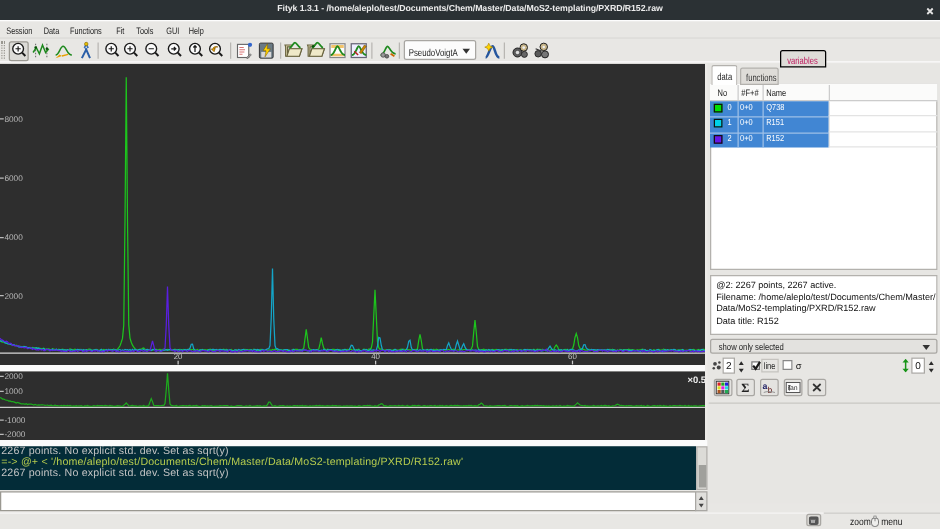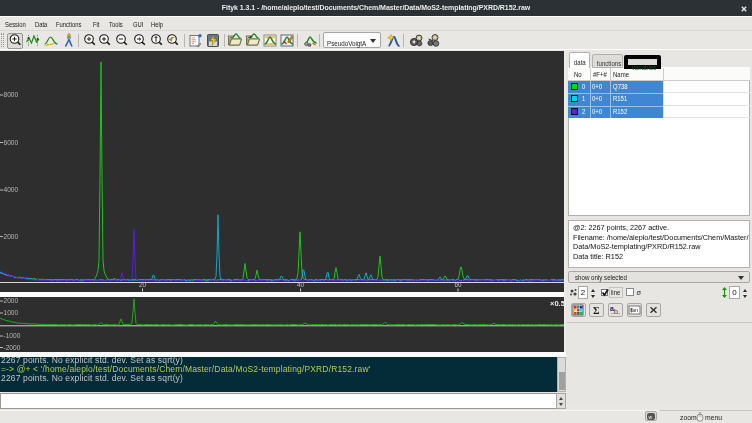--- a/index.html
+++ b/index.html
@@ -176,21 +176,21 @@
     <path d="M0 50.5h3" stroke="#bbb" stroke-width="1"></path>
     <text x="3.5" y="52.9" font-size="6.6" fill="#b8b8b8">-2000</text>
 <polyline points="0,21.1 1,21.4 2,22.2 3,22.2 4,22.8 5,23.1 6,23.2 7,23.8 8,23.7 9,24.2 10,24.2 11,24.5 12,24.9 13,25.4 14,25.0 15,25.3 16,25.7 17,26.1 18,26.0 19,26.0 20,26.5 21,25.9 22,26.6 23,26.3 24,26.3 25,26.3 26,26.6 27,27.0 28,26.6 29,26.9 30,27.0 31,26.9 32,27.1 33,26.8 34,26.8 35,27.0 36,27.3 37,27.2 38,27.1 39,27.4 40,27.3 41,27.2 42,27.6 43,27.5 44,27.2 45,27.5 46,27.5 47,27.7 48,27.6 49,27.4 50,27.9 51,27.3 52,27.5 53,27.7 54,27.3 55,27.6 56,27.3 57,27.7 58,27.8 59,27.7 60,27.9 61,27.5 62,27.8 63,27.7 64,27.7 65,27.6 66,27.9 67,28.0 68,27.6 69,27.8 70,27.3 71,27.8 72,27.8 73,28.0 74,27.9 75,27.5 76,27.6 77,27.8 78,27.3 79,27.7 80,27.4 81,27.4 82,27.4 83,27.9 84,27.4 85,27.5 86,27.6 87,27.9 88,27.4 89,27.7 90,27.7 91,28.0 92,27.9 93,27.9 94,27.5 95,27.6 96,27.6 97,28.0 98,28.0 99,27.3 100,26.4 101,25.4 102,26.5 103,27.6 104,27.8 105,27.5 106,27.3 107,27.6 108,27.6 109,27.7 110,28.0 111,27.8 112,27.7 113,27.8 114,27.8 115,27.4 116,28.0 117,27.9 118,27.9 119,27.4 120,24.5 121,21.9 122,24.3 123,27.3 124,27.4 125,27.4 126,27.5 127,27.5 128,27.6 129,27.4 130,27.3 131,27.4 132,25.8 133,14.8 134,1.7 135,15.1 136,26.2 137,27.4 138,27.5 139,27.6 140,27.6 141,27.4 142,27.9 143,28.0 144,27.7 145,27.7 146,27.4 147,27.4 148,27.6 149,27.5 150,27.9 151,27.5 152,27.4 153,28.0 154,27.7 155,27.5 156,27.7 157,27.4 158,27.7 159,28.0 160,28.0 161,27.8 162,27.5 163,27.6 164,27.5 165,27.9 166,27.7 167,27.9 168,27.6 169,27.5 170,27.9 171,28.0 172,27.9 173,27.9 174,27.9 175,27.9 176,27.5 177,27.7 178,27.6 179,27.4 180,27.4 181,27.5 182,27.5 183,27.8 184,28.0 185,27.7 186,28.0 187,28.0 188,28.0 189,27.6 190,27.5 191,27.5 192,27.5 193,27.5 194,27.8 195,28.0 196,27.9 197,27.7 198,27.8 199,27.9 200,27.4 201,27.8 202,28.0 203,27.9 204,27.9 205,27.7 206,27.5 207,27.9 208,27.6 209,27.9 210,28.0 211,27.6 212,27.6 213,27.8 214,26.7 215,24.6 216,24.6 217,26.3 218,27.8 219,27.9 220,27.5 221,27.9 222,28.0 223,27.8 224,27.6 225,27.7 226,27.4 227,27.4 228,28.0 229,27.8 230,27.7 231,28.0 232,27.7 233,28.0 234,27.9 235,27.5 236,27.5 237,27.6 238,27.5 239,27.8 240,27.5 241,27.6 242,27.4 243,28.0 244,27.6 245,27.7 246,27.8 247,28.0 248,27.6 249,28.0 250,27.7 251,27.7 252,27.7 253,27.4 254,27.7 255,27.5 256,27.4 257,27.9 258,27.5 259,27.7 260,27.9 261,27.7 262,27.6 263,27.7 264,27.7 265,27.9 266,27.4 267,27.7 268,27.5 269,27.5 270,27.9 271,27.7 272,27.7 273,27.9 274,28.0 275,27.7 276,27.8 277,27.7 278,27.7 279,27.8 280,27.7 281,27.7 282,27.7 283,28.0 284,27.8 285,28.0 286,28.0 287,27.5 288,27.7 289,28.0 290,27.9 291,27.4 292,27.4 293,27.7 294,27.4 295,27.5 296,27.4 297,27.8 298,27.9 299,28.0 300,27.5 301,27.8 302,27.8 303,27.1 304,26.6 305,25.9 306,26.2 307,27.7 308,27.6 309,27.7 310,28.0 311,27.9 312,27.5 313,27.7 314,27.7 315,27.6 316,27.5 317,27.6 318,27.9 319,27.4 320,27.7 321,27.7 322,27.4 323,27.6 324,27.8 325,27.7 326,27.4 327,28.0 328,27.9 329,28.0 330,27.4 331,27.5 332,27.4 333,27.9 334,27.5 335,27.4 336,27.6 337,28.0 338,27.9 339,27.5 340,27.5 341,28.0 342,27.7 343,27.8 344,27.4 345,27.4 346,27.8 347,27.6 348,27.4 349,28.0 350,27.8 351,27.9 352,27.4 353,27.9 354,27.4 355,28.0 356,27.7 357,27.6 358,27.7 359,28.0 360,27.5 361,27.4 362,27.7 363,27.5 364,27.4 365,27.5 366,27.4 367,27.5 368,27.6 369,27.6 370,27.9 371,27.6 372,27.7 373,27.5 374,27.6 375,27.4 376,27.5 377,27.4 378,27.9 379,27.7 380,27.5 381,27.7 382,27.9 383,26.9 384,26.4 385,25.4 386,26.1 387,27.5 388,27.6 389,27.7 390,27.8 391,28.0 392,27.6 393,27.9 394,27.8 395,27.8 396,27.6 397,27.6 398,27.4 399,27.4 400,27.4 401,27.9 402,27.5 403,27.5 404,27.4 405,27.9 406,28.0 407,27.8 408,27.5 409,27.5 410,27.6 411,27.7 412,27.5 413,27.7 414,27.5 415,28.0 416,28.0 417,27.7 418,27.5 419,28.0 420,27.6 421,27.6 422,27.4 423,27.6 424,27.7 425,27.7 426,27.5 427,27.7 428,27.4 429,27.5 430,27.4 431,27.6 432,27.4 433,27.4 434,27.6 435,27.5 436,27.8 437,27.7 438,27.9 439,27.8 440,27.9 441,28.0 442,27.6 443,27.6 444,28.0 445,27.5 446,27.9 447,27.8 448,27.4 449,27.9 450,28.0 451,27.8 452,27.9 453,27.9 454,27.4 455,27.7 456,27.7 457,27.9 458,27.9 459,27.9 460,27.2 461,26.3 462,25.3 463,26.1 464,27.0 465,27.3 466,27.4 467,27.6 468,27.4 469,27.9 470,27.7 471,27.8 472,27.8 473,27.8 474,27.7 475,27.4 476,27.9 477,27.9 478,27.7 479,27.7 480,27.8 481,27.4 482,27.9 483,27.5 484,27.4 485,27.5 486,27.9 487,27.5 488,27.9 489,28.0 490,27.7 491,27.6 492,27.4 493,26.9 494,26.4 495,26.8 496,27.5 497,27.4 498,27.5 499,27.5 500,27.9 501,27.6 502,27.7 503,27.4 504,27.4 505,27.5 506,27.8 507,27.8 508,27.8 509,27.6 510,27.7 511,27.7 512,27.7 513,27.4 514,28.0 515,27.5 516,28.0 517,28.0 518,27.4 519,27.7 520,27.9 521,28.0 522,27.7 523,27.5 524,27.5 525,28.0 526,27.5 527,27.8 528,27.4 529,27.7 530,28.0 531,27.4 532,27.9 533,27.7 534,28.0 535,27.8 536,27.5 537,28.0 538,27.7 539,27.4 540,27.4 541,27.7 542,27.7 543,27.6 544,27.4 545,27.6 546,27.6 547,27.9 548,27.4 549,27.9 550,27.9 551,27.4 552,28.0 553,27.8 554,28.0 555,27.6 556,27.6 557,27.6 558,28.0 559,27.8 560,27.6 561,27.6 562,27.5 563,27.4 564,27.4" fill="none" stroke="#1daa1d" stroke-width="1"></polyline>
 <text x="550" y="9.3" font-size="7.5" font-weight="bold" fill="#f0f0f0">×0.5</text>
 </svg>
 <div class="abs" style="left:0;top:352px;width:566px;height:5px;background:#fbfbfb"></div>
 
 <div class="abs" style="left:566px;top:51px;width:186px;height:352px;background:#e7e6e3"></div>
 <div class="abs" style="left:569px;top:52px;width:21px;height:16px;background:#fff;border:1px solid #b3b1ad;border-bottom:none;border-radius:2px 2px 0 0;color:#222;text-align:center;line-height:14px;z-index:3"><span style="display:inline-block;font-size:8px;transform:scaleX(.76)">data</span></div>
 <div class="abs" style="left:592px;top:53.5px;width:31px;height:14px;background:#dedcd8;border:1px solid #b3b1ad;border-radius:2px 2px 0 0;color:#333;text-align:center;line-height:12px;z-index:1"><span style="display:inline-block;font-size:8px;transform:scaleX(.76)">functions</span></div>
-<div class="abs" style="left:624px;top:55px;width:37px;height:14px;background:#dedcd8;border:4px solid #000000;border-radius:2px 2px 0 0;color:#14532d;text-align:center;line-height:12px;z-index:1"><span style="display:inline-block;font-size:8px;transform:scaleX(.76)">variables</span></div>
+<div class="abs" style="left:624px;top:40px;width:37px;height:14px;background:#dedcd8;border:1px solid #000000;border-radius:2px 2px 0 0;color:#be185d;text-align:center;line-height:12px;z-index:1"><span style="display:inline-block;font-size:8px;transform:scaleX(.76)">variables</span></div>
 <div class="abs" style="left:568px;top:67px;width:182px;height:149px;background:#fff;border:1px solid #b3b1ad"></div>
 <div class="abs" style="left:568px;top:67px;width:182px;height:14px;background:#fbfbfa;border-bottom:1px solid #ccc"></div>
 <div class="abs" style="left:590px;top:68px;width:1px;height:12px;background:#ccc"></div>
 <div class="abs" style="left:610px;top:68px;width:1px;height:12px;background:#ccc"></div>
 <div class="abs" style="left:663px;top:68px;width:1px;height:12px;background:#ccc"></div>
 <span class="abs" style="left:574px;top:70px;font-size:7.5px;color:#222;transform:scaleX(.8);transform-origin:0 50%">No</span>
 <span class="abs" style="left:593px;top:70px;font-size:7.5px;color:#222;transform:scaleX(.8);transform-origin:0 50%">#F+#</span>
 <span class="abs" style="left:613px;top:70px;font-size:7.5px;color:#222;transform:scaleX(.8);transform-origin:0 50%">Name</span>
 <div class="abs" style="left:568px;top:81px;width:95px;height:37px;background:#4186d3"></div>
 <div class="abs" style="left:568px;top:93.3px;width:95px;height:1px;background:#9dc0e8"></div>

